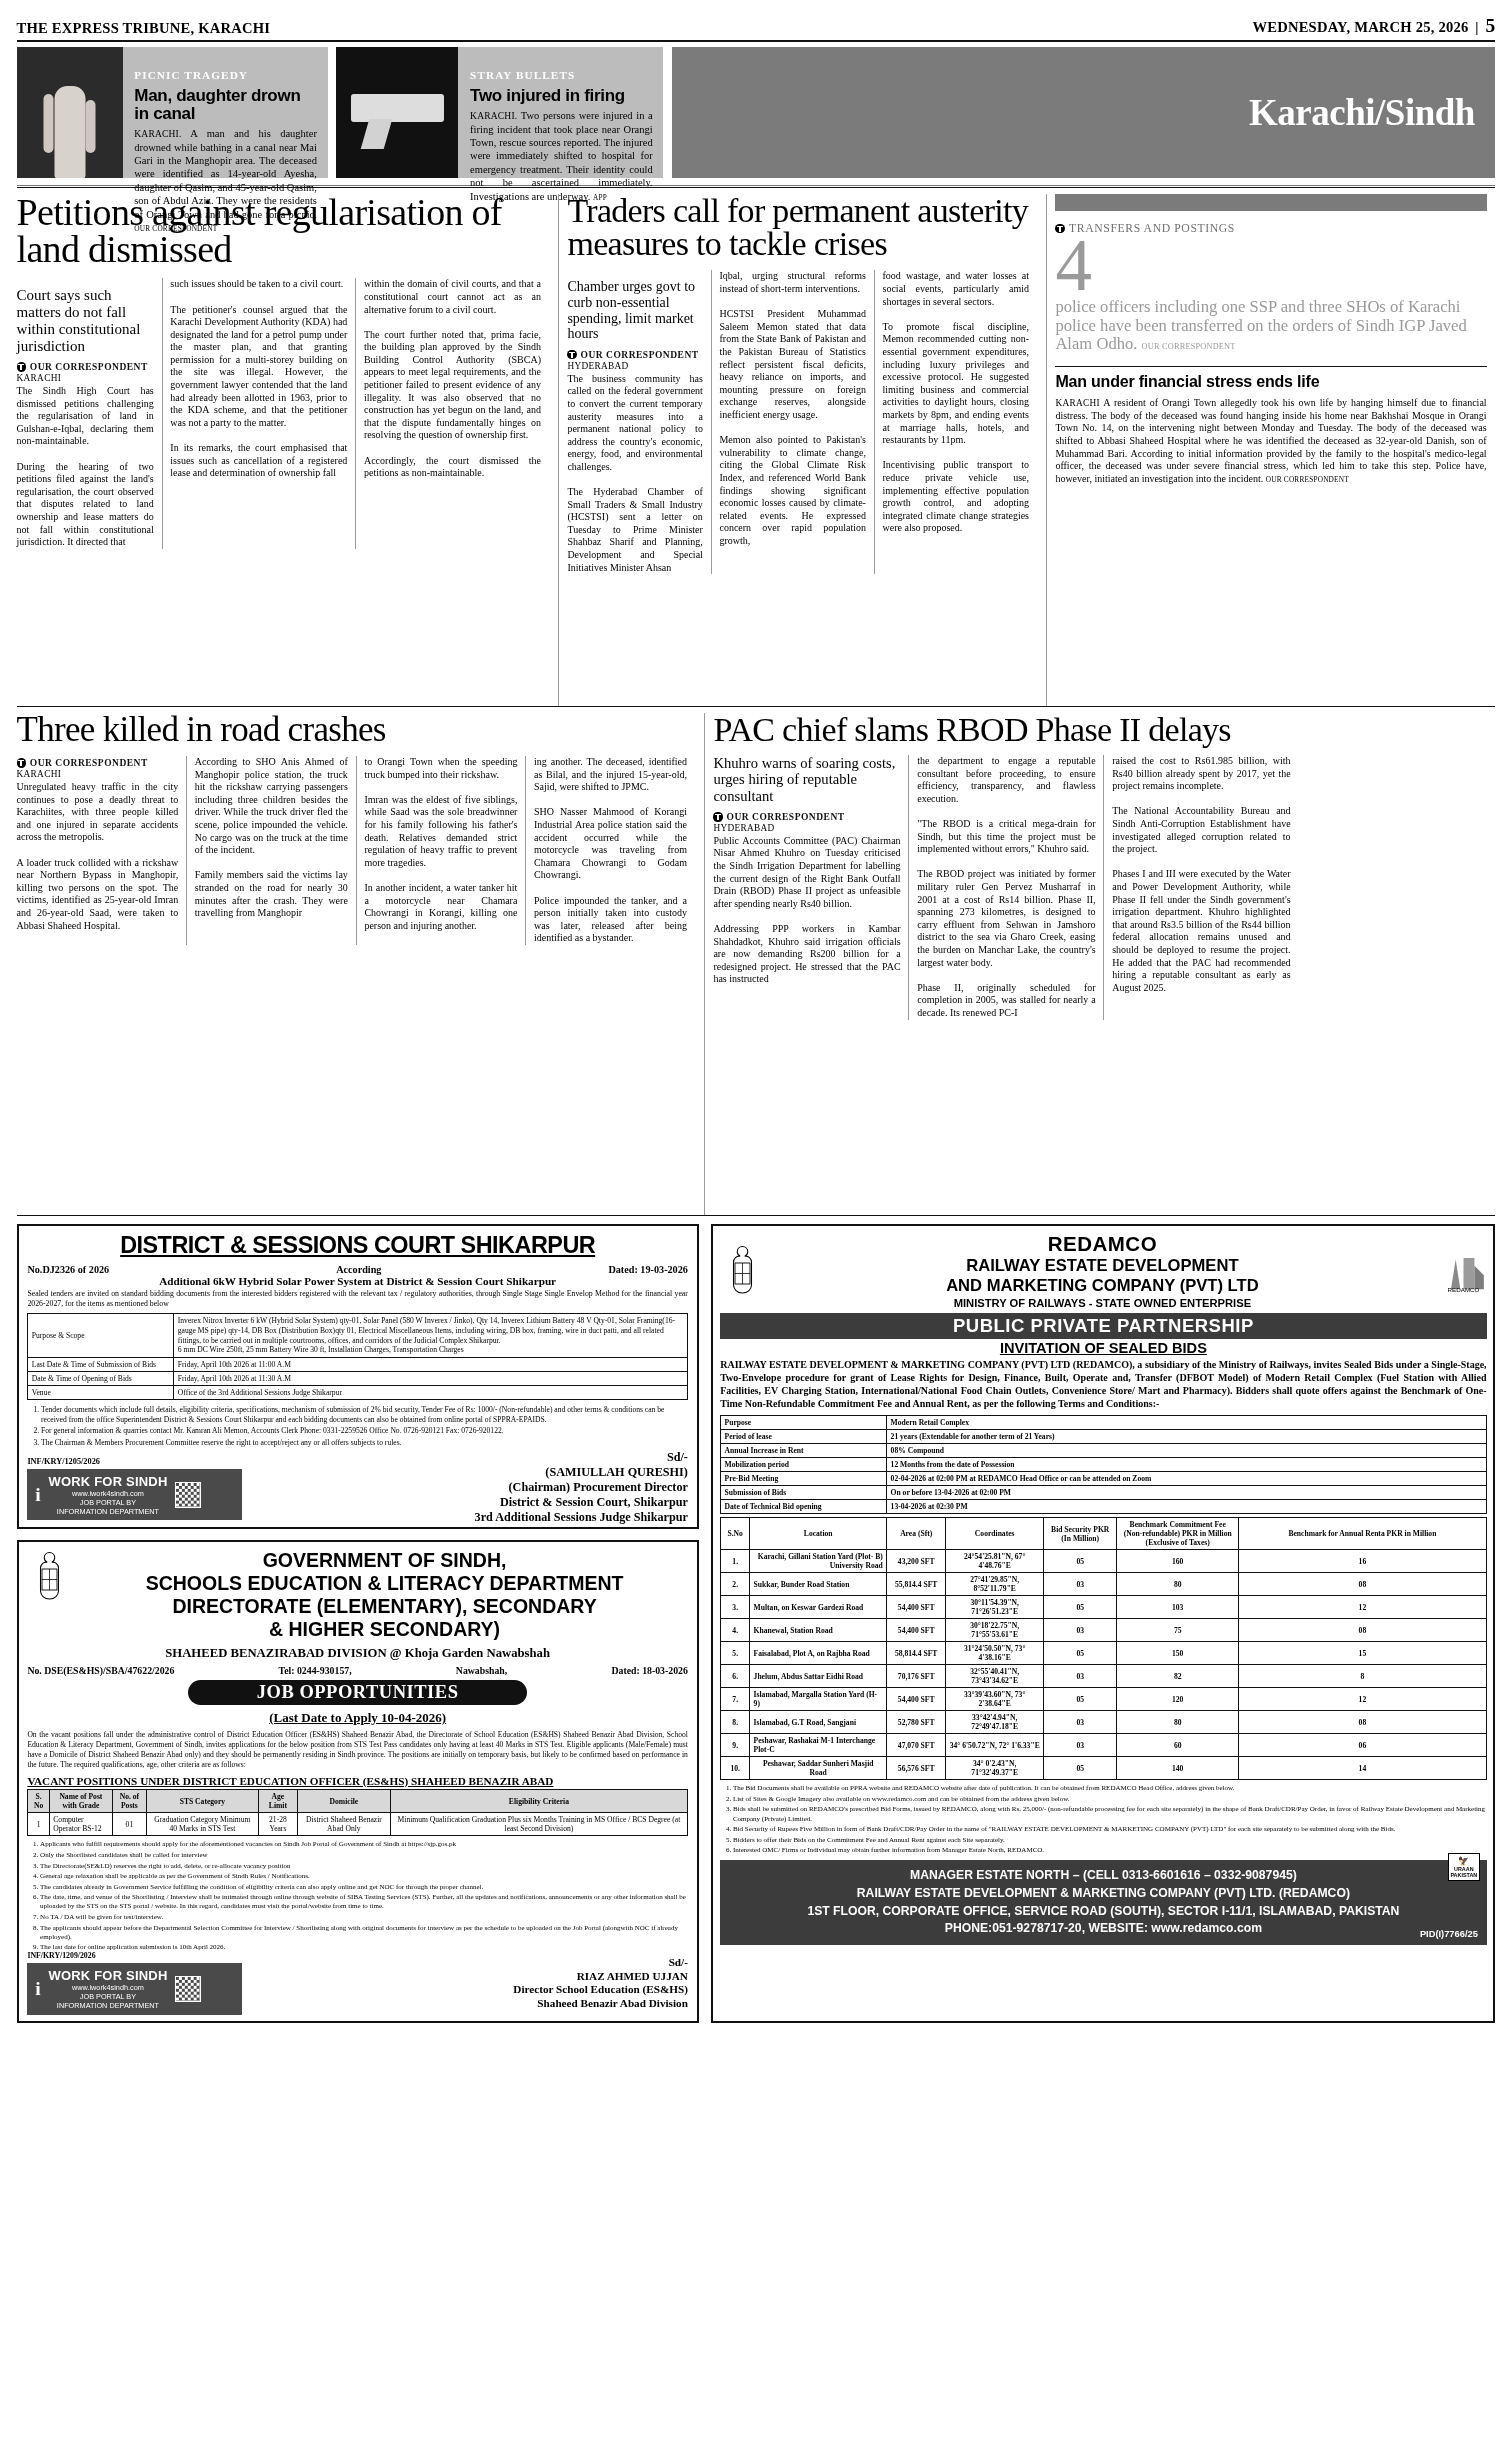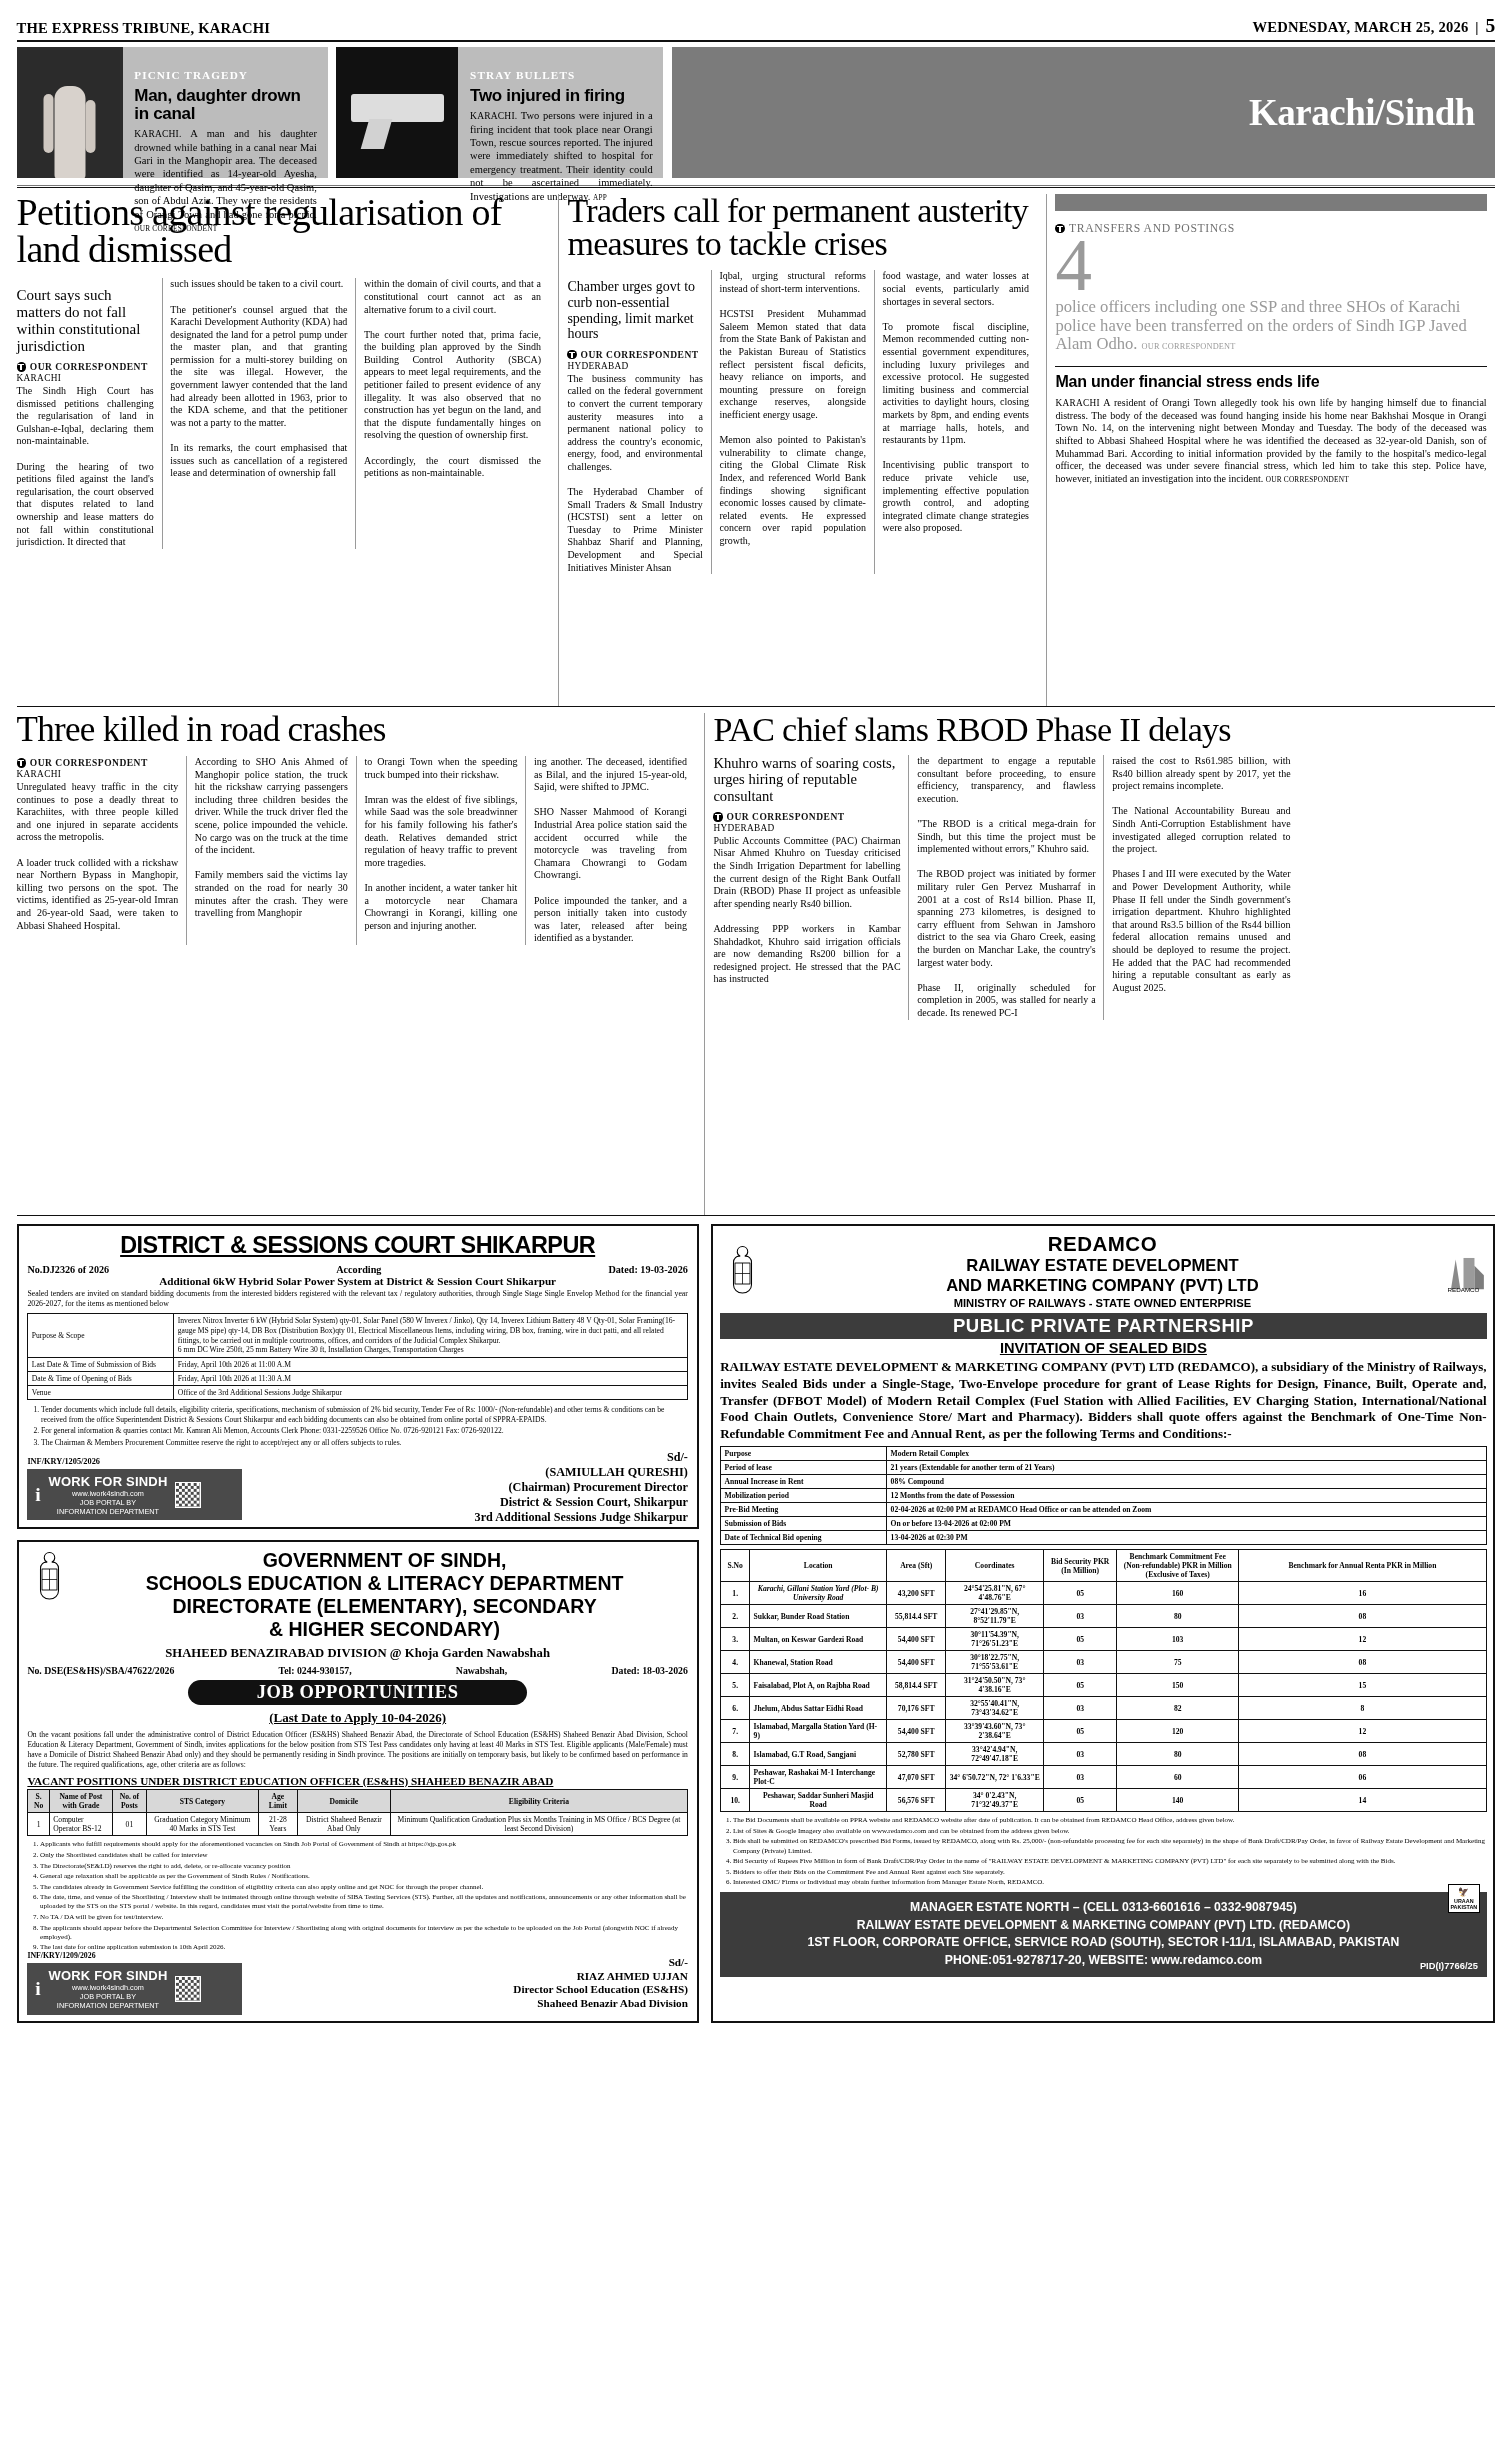--- a/index.html
+++ b/index.html
@@ -497,21 +497,21 @@
         <path d="M14 54 L20 16 L26 54 Z" fill="#8a8a8a"></path>
         <rect x="30" y="14" width="14" height="40" fill="#9b9b9b"></rect>
         <path d="M44 24 L56 36 L56 54 L44 54 Z" fill="#7d7d7d"></path>
         <text x="30" y="58" font-size="8" text-anchor="middle" font-family="Liberation Sans, sans-serif" fill="#000">REDAMCO</text>
       </svg>
     </div>
 
     <div class="redbar" style="font-size:18.5px;padding:2px 0;margin-top:3.9px;letter-spacing:0.5px;">PUBLIC PRIVATE PARTNERSHIP</div>
     <div class="redbar" style="background:#fff;color:#000;font-size:14.6px;padding:1px 0;text-decoration:underline;">INVITATION OF SEALED BIDS</div>
 
-    <div style="font-size:13px;line-height:1.28;text-align:justify;margin:2.9px 0 3.9px 0;">
+    <div style="font-size:10px;line-height:1.28;text-align:justify;margin:2.9px 0 3.9px 0;">
       <b>RAILWAY ESTATE DEVELOPMENT &amp; MARKETING COMPANY (PVT) LTD (REDAMCO), a subsidiary of the Ministry of Railways, invites Sealed Bids under a Single-Stage, Two-Envelope procedure for grant of Lease Rights for Design, Finance, Built, Operate and, Transfer (DFBOT Model) of Modern Retail Complex (Fuel Station with Allied Facilities, EV Charging Station, International/National Food Chain Outlets, Convenience Store/ Mart and Pharmacy). Bidders shall quote offers against the Benchmark of One-Time Non-Refundable Commitment Fee and Annual Rent, as per the following Terms and Conditions:-</b>
     </div>
 
     <table class="grid">
       <tbody>
           <tr>
         <td style="width:166px;font-weight:bold;">Purpose</td>
         <td style="font-weight:bold;">Modern Retail Complex</td>
       </tr>
       <tr>
@@ -549,21 +549,21 @@
           <th style="width:59px;">Area (Sft)</th>
           <th style="width:98px;">Coordinates</th>
           <th style="width:73px;">Bid Security PKR (In Million)</th>
           <th style="width:122px;">Benchmark Commitment Fee (Non-refundable) PKR in Million (Exclusive of Taxes)</th>
           <th>Benchmark for Annual Renta PKR in Million</th>
         </tr>
       </thead>
       <tbody>
         <tr>
           <td>1.</td>
-          <td style="text-align:center;font-style:italic;">Karachi, Gillani Station Yard (Plot- B) University Road</td>
+          <td style="text-align:right;">Karachi, Gillani Station Yard (Plot- B) University Road</td>
           <td>43,200 SFT</td>
           <td>24°54'25.81"N, 67° 4'48.76"E</td>
           <td>05</td>
           <td>160</td>
           <td>16</td>
         </tr>
         <tr>
           <td>2.</td>
           <td style="text-align:left;">Sukkar, Bunder Road Station</td>
           <td>55,814.4 SFT</td>

